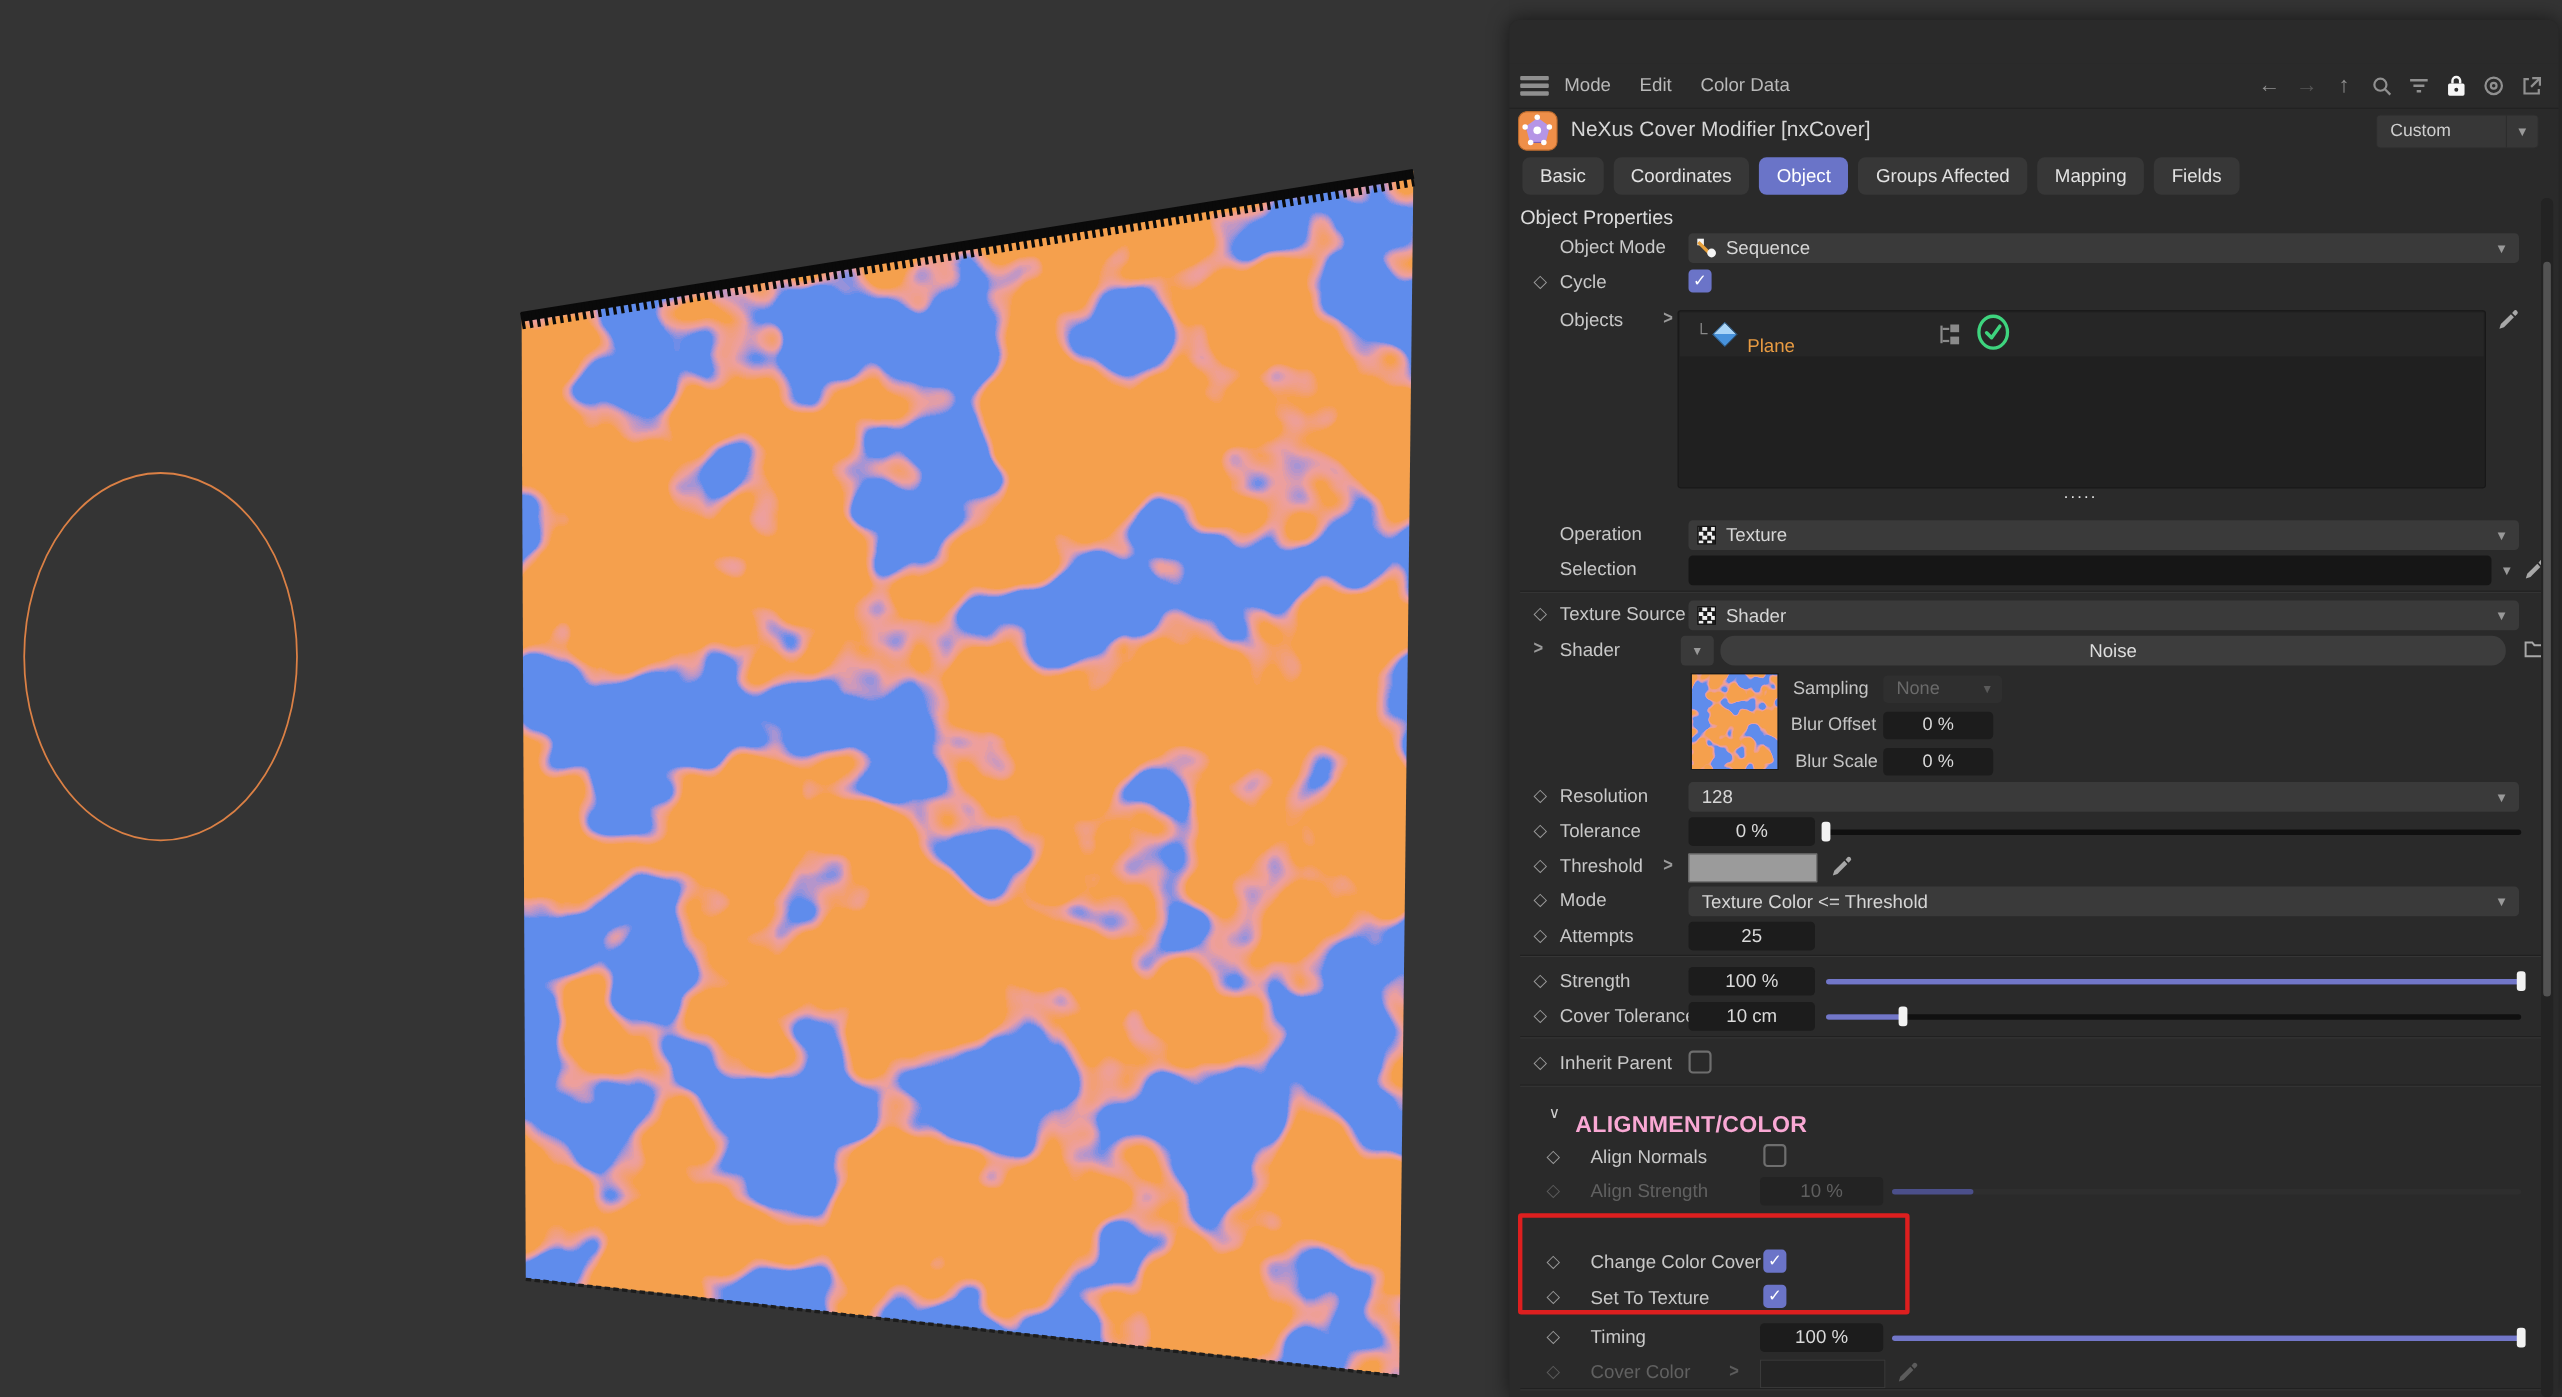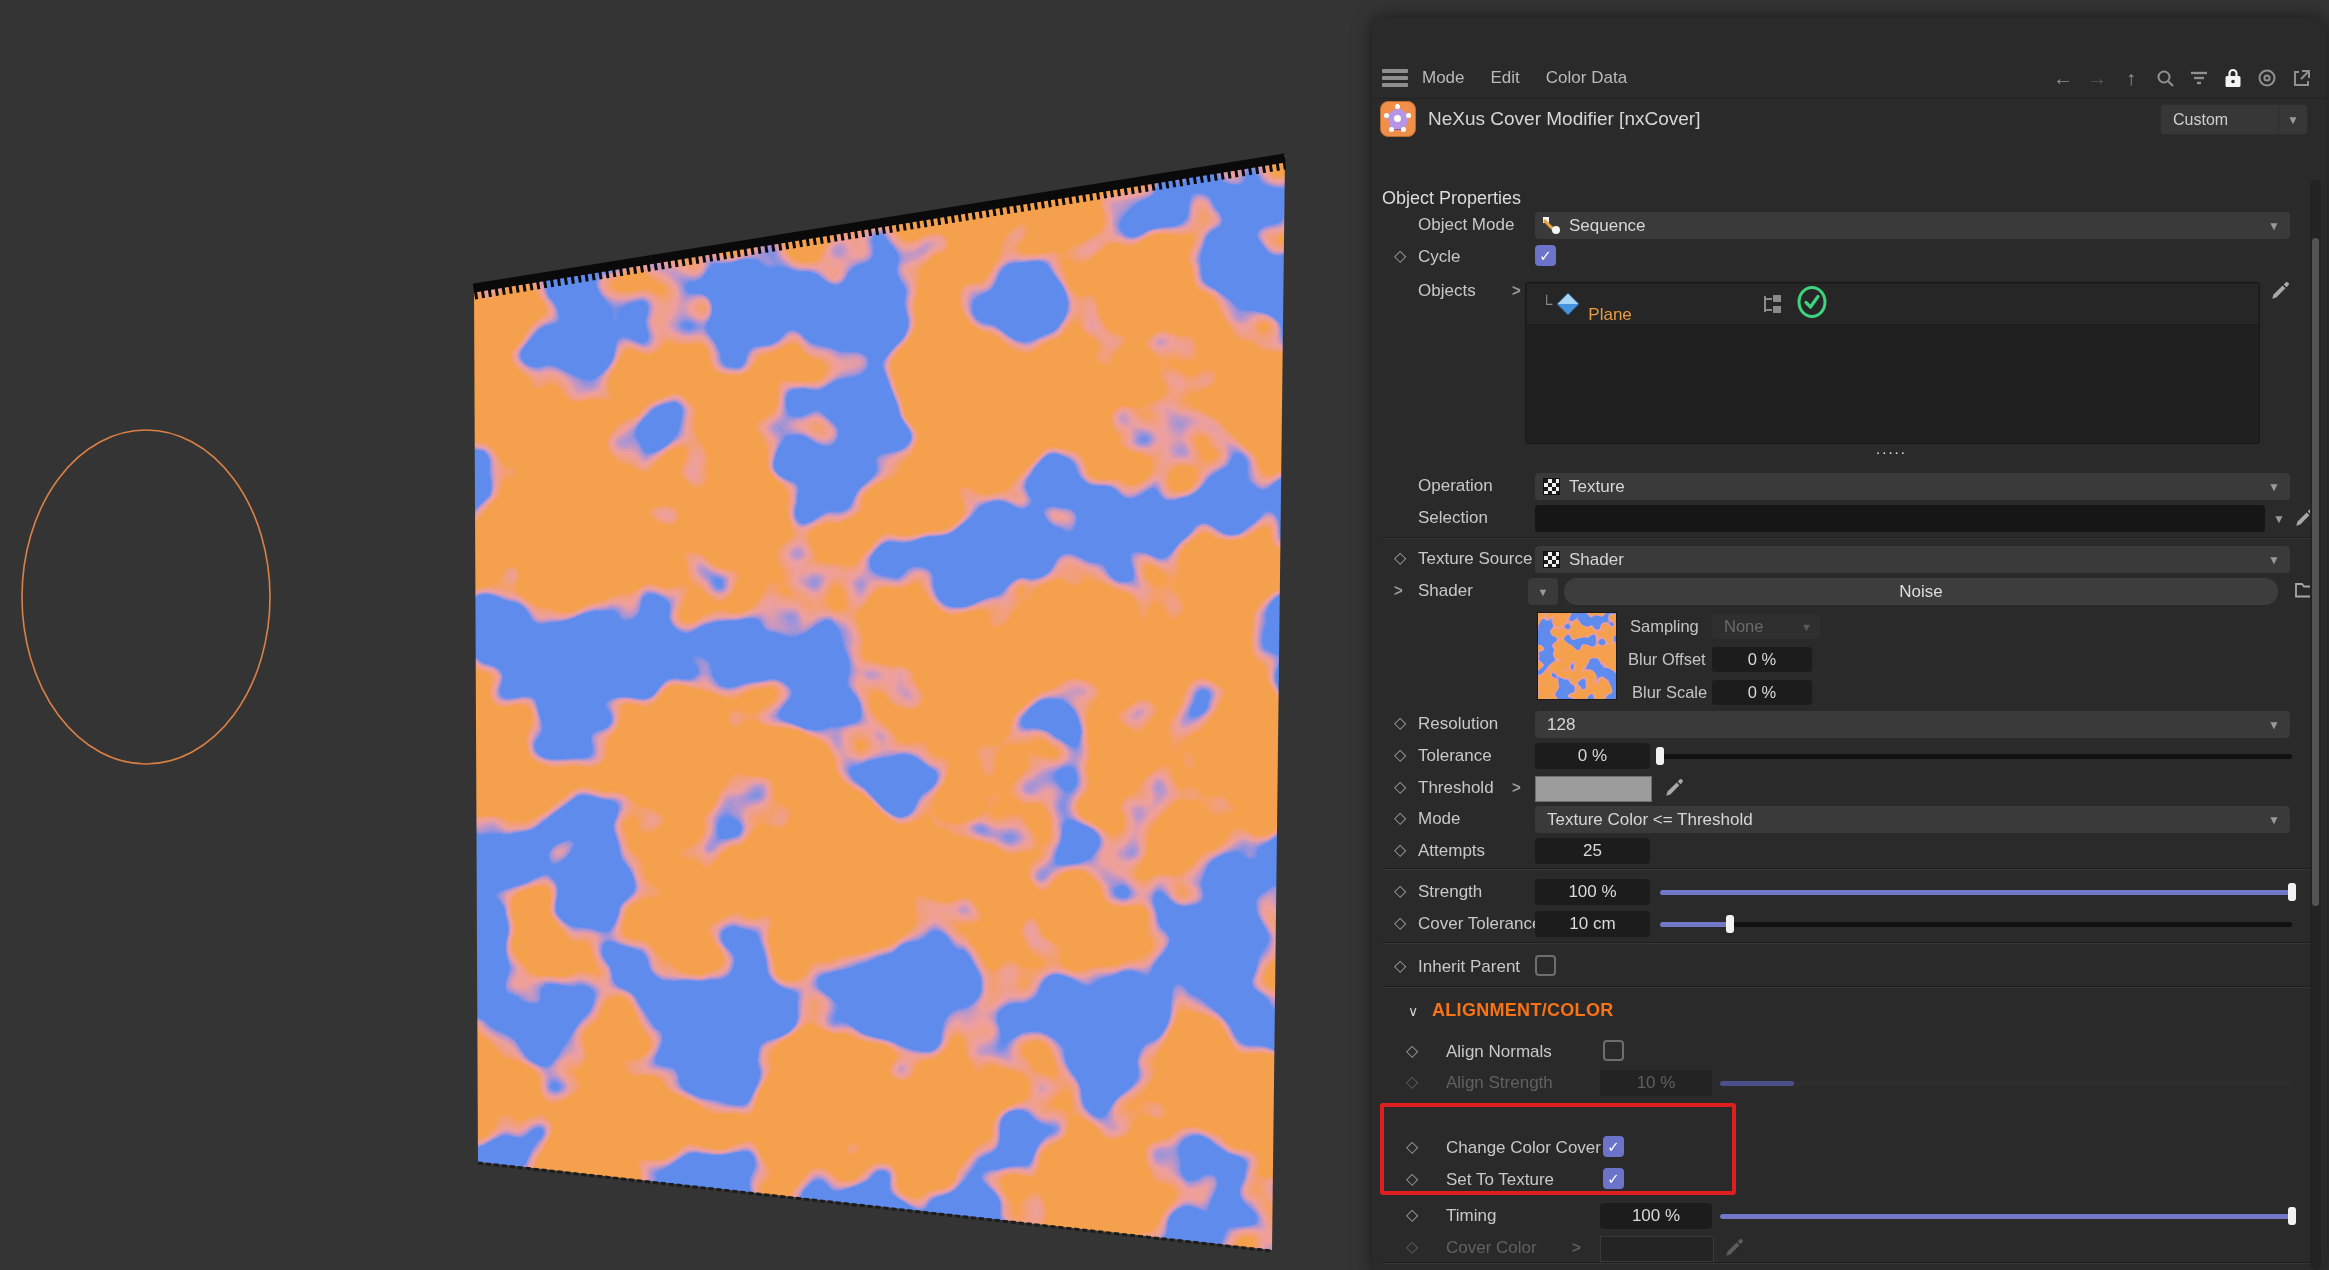--- a/index.html
+++ b/index.html
@@ -108,21 +108,21 @@
   .al .slider{left:348px;width:572px;}
   #redrect{left:8px;top:1085px;width:348px;height:84px;border:4px solid #dd1f1f;border-radius:3px;background:transparent;z-index:5;}
   
   #scrolltrack{left:938px;top:162px;width:11px;height:1090px;background:#232323;border-radius:5px;}
   #scrollthumb{left:940px;top:220px;width:7px;height:668px;background:#535353;border-radius:4px;}
   .seqicon{position:relative;width:17px;height:17px;}
   .seqicon .sq{position:absolute;left:0;top:0;width:6px;height:6px;background:#f5f5f5;}
   .seqicon .ln{position:absolute;left:2px;top:2px;width:16px;height:3px;background:#e8a13c;transform:rotate(45deg);transform-origin:0 0;}
   .seqicon .ci{position:absolute;right:0;bottom:0;width:8px;height:8px;border-radius:50%;background:#f5f5f5;}
   .secchev{position:absolute;left:36px;top:4px;color:#cfcfcf;font-size:14px;}
-  .sechdr{position:absolute;left:60px;top:1px;color:#f97316;font-size:18px;font-weight:bold;letter-spacing:.3px;}
+  .sechdr{position:absolute;left:60px;top:12px;color:#f9a8d4;font-size:21px;font-weight:bold;letter-spacing:.3px;}
 </style>
 </head>
 <body>
 
 <div id="viewport" class="abs">
   <svg width="1372" height="1270">
     <defs>
       <filter id="blobs" x="0" y="0" width="100%" height="100%">
         <feTurbulence type="fractalNoise" baseFrequency="0.0078 0.0085" numOctaves="3" seed="7" result="n"></feTurbulence>
         <feComponentTransfer in="n" result="mo">
@@ -221,20 +221,28 @@
       <div class="d" style="left:20px;top:25px;width:5px;height:5px;"></div>
       <div class="d" style="left:13px;top:13px;width:7px;height:7px;"></div>
     </div>
     <div class="otitle">NeXus Cover Modifier [nxCover]</div>
     <div class="preset">
       <span class="ptxt">Custom</span>
       <span class="pcaret">▼</span>
     </div>
   </div>
 
+  <div id="tabs" class="abs">
+    <div class="tab">Basic</div>
+    <div class="tab">Coordinates</div>
+    <div class="tab sel">Object</div>
+    <div class="tab">Groups Affected</div>
+    <div class="tab">Mapping</div>
+    <div class="tab">Fields</div>
+  </div>
 
   <div class="abs sectiontitle" style="top:170px;">Object Properties</div>
 
   <div class="abs row" style="top:192px;">
     <span class="lbl">Object Mode</span>
     <div class="dropdown">
       <span class="ic seqicon">
           <span class="sq"></span>
           <span class="ln"></span>
           <span class="ci"></span>

